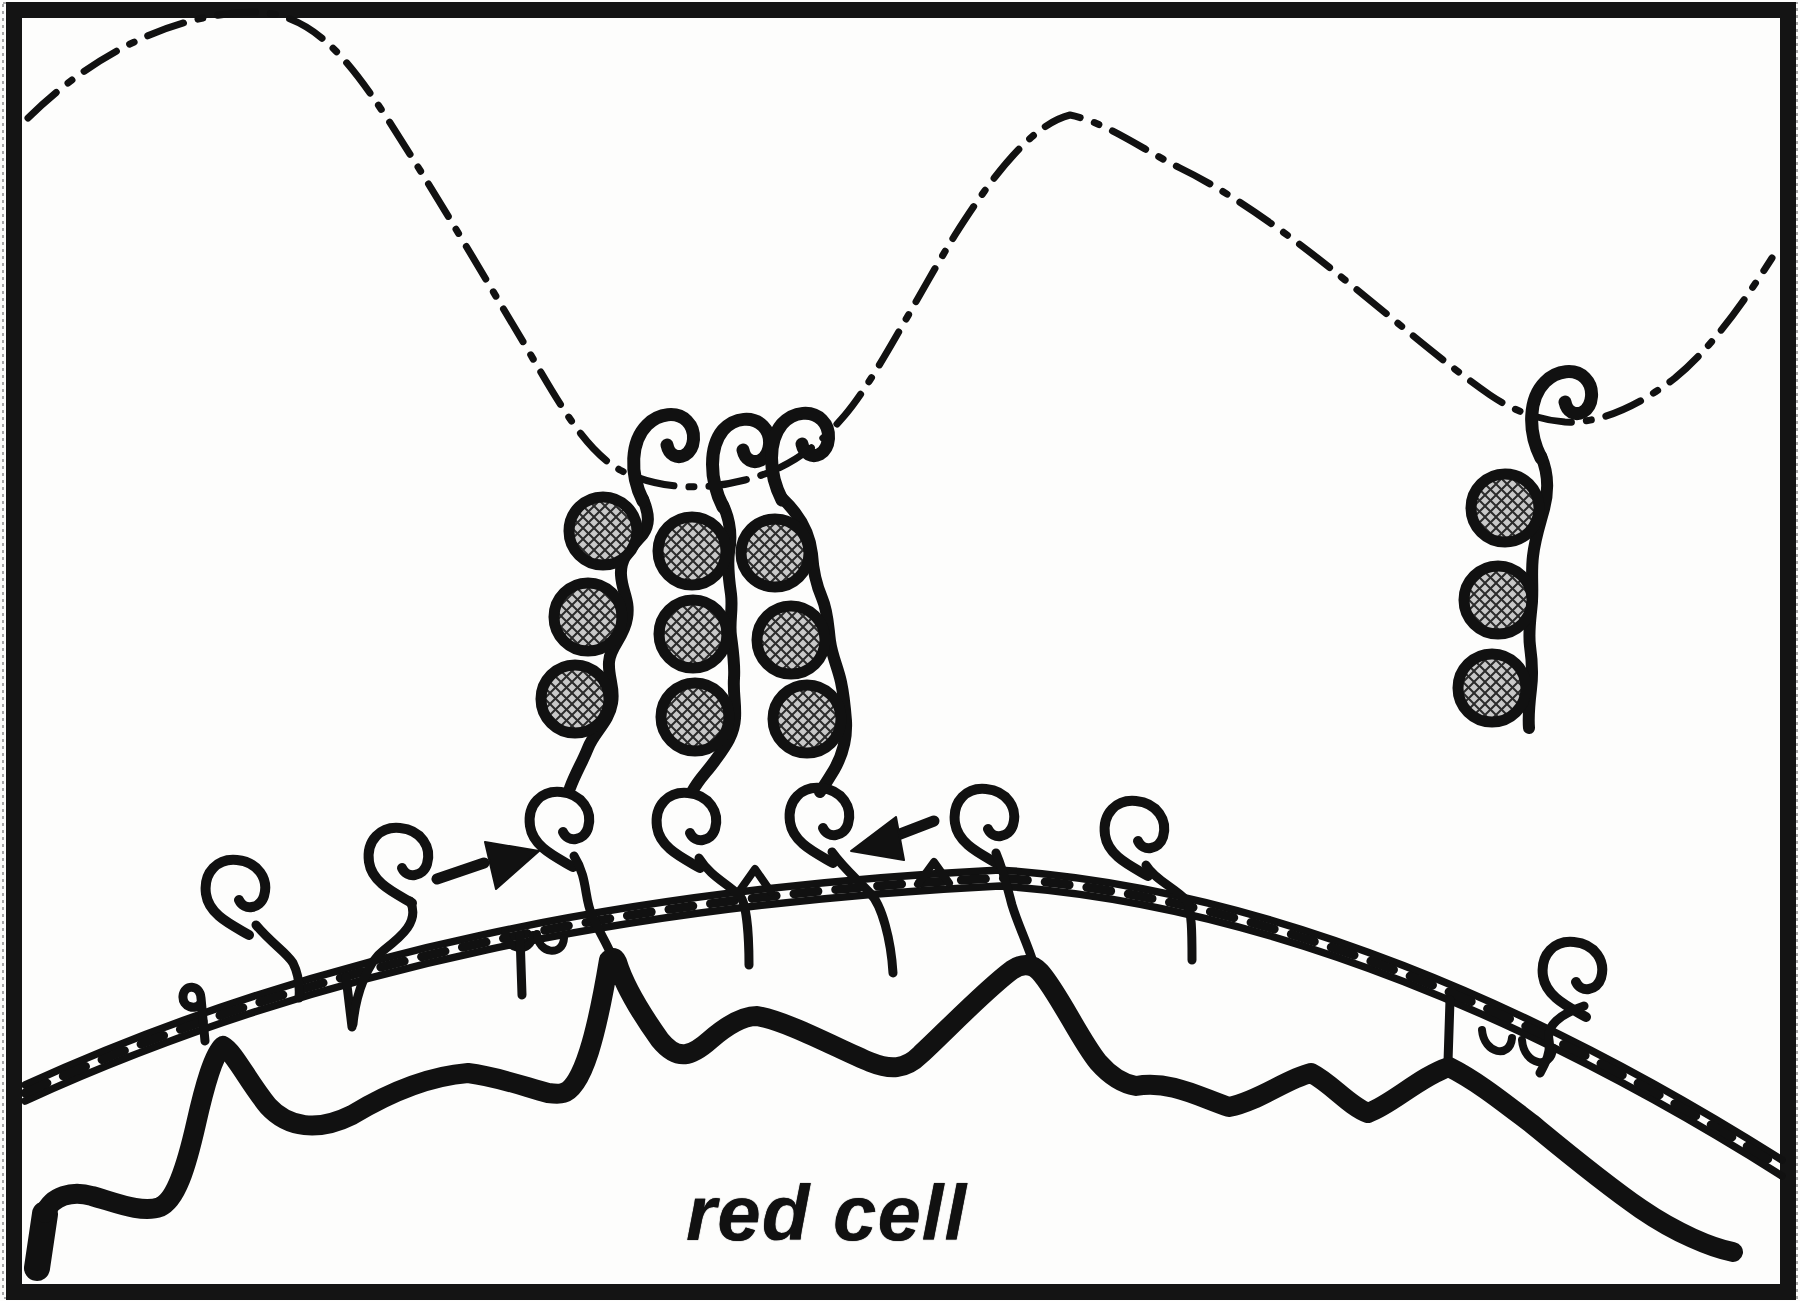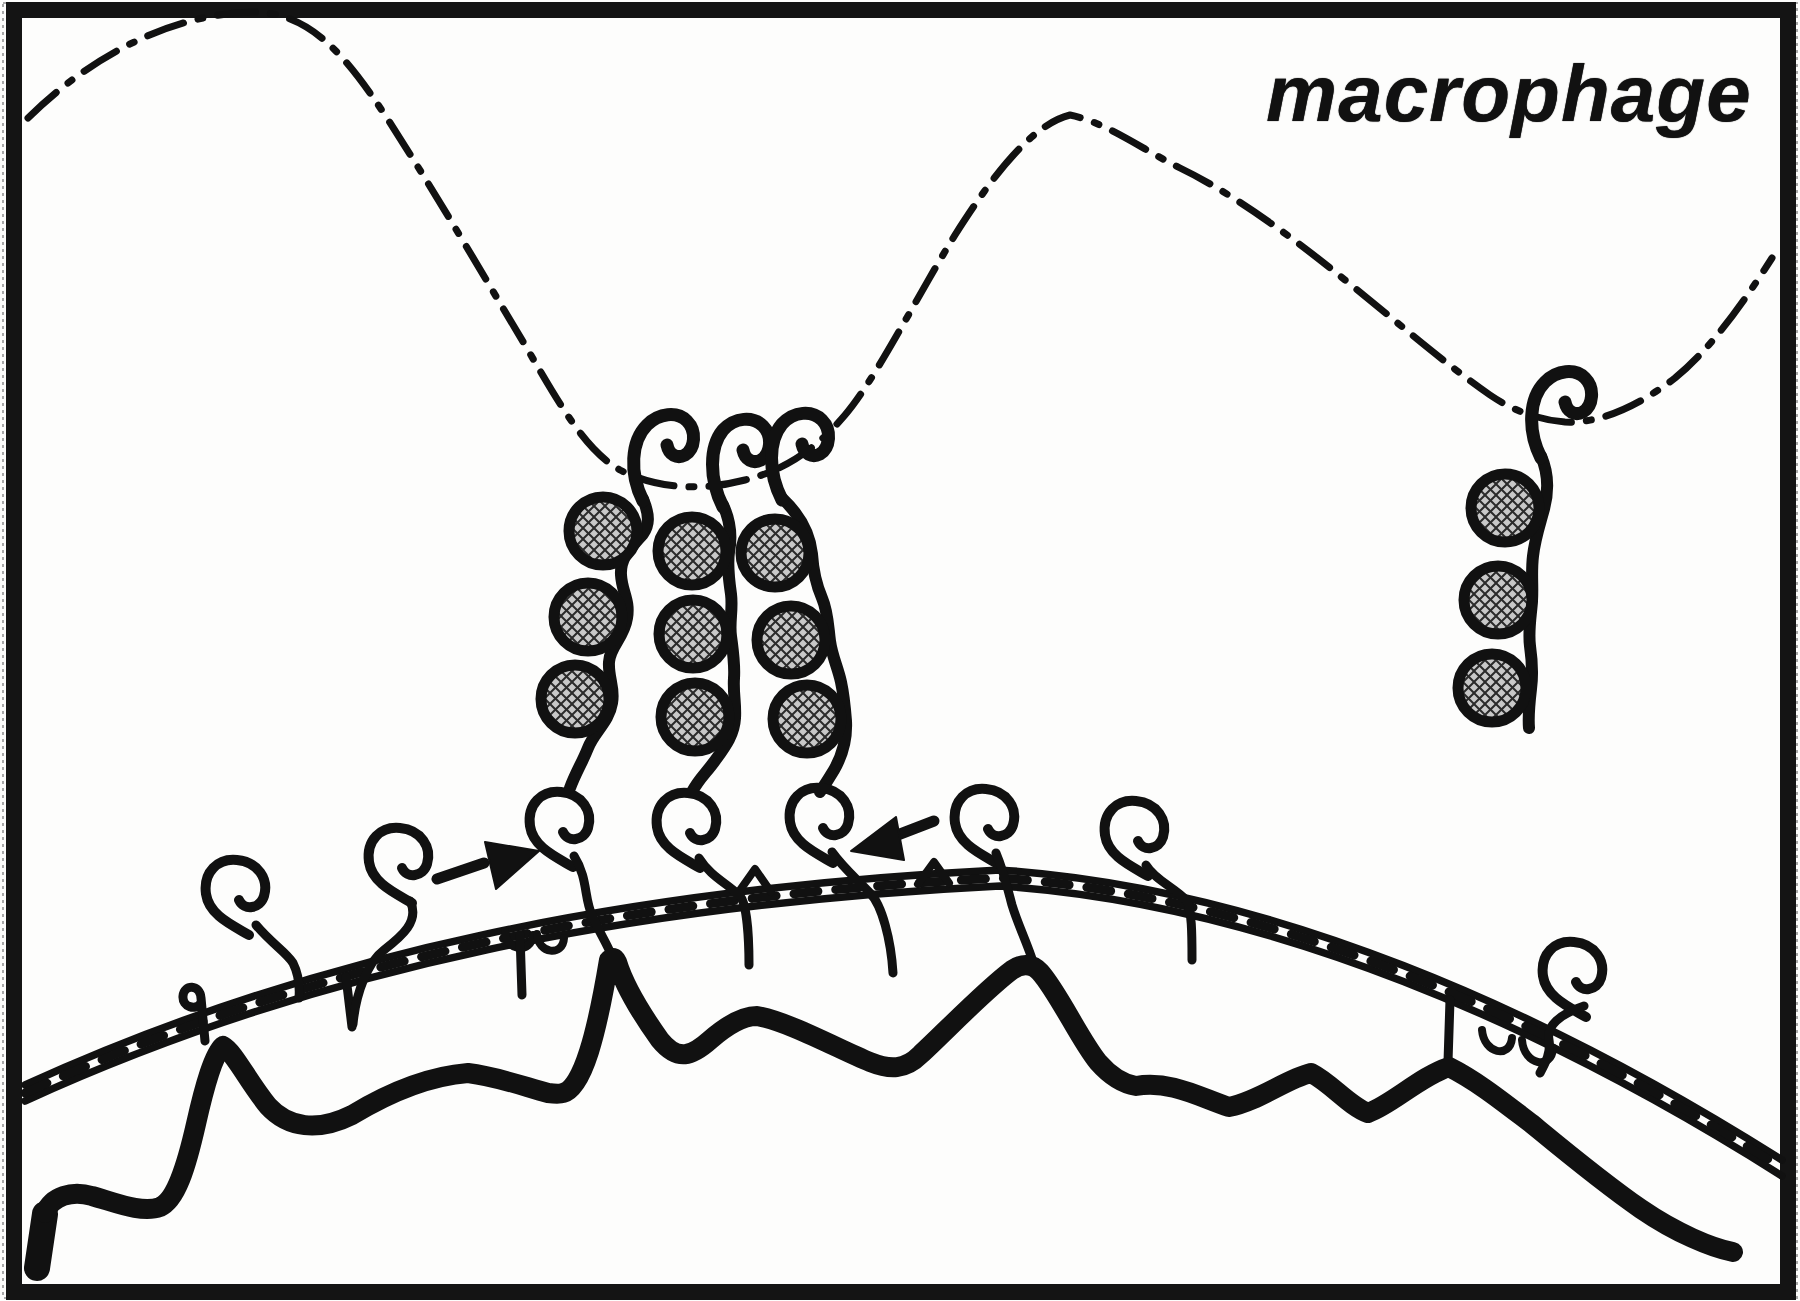--- a/index.html
+++ b/index.html
@@ -198,14 +198,14 @@
                C 1171 1080, 1201 1098, 1229 1107
                C 1259 1101, 1286 1079, 1311 1073
                C 1331 1083, 1349 1106, 1368 1113
                C 1391 1105, 1421 1076, 1449 1067
                C 1477 1081, 1503 1102, 1532 1124
                C 1566 1152, 1602 1182, 1641 1209
                C 1676 1233, 1712 1248, 1733 1252"></path>
     </g>
   </svg>
 
-  <div class="label label-macrophage">macrophage</div>
+  <div class="label label-redcell">red cell</div>
 </div>
 
 </body></html>

